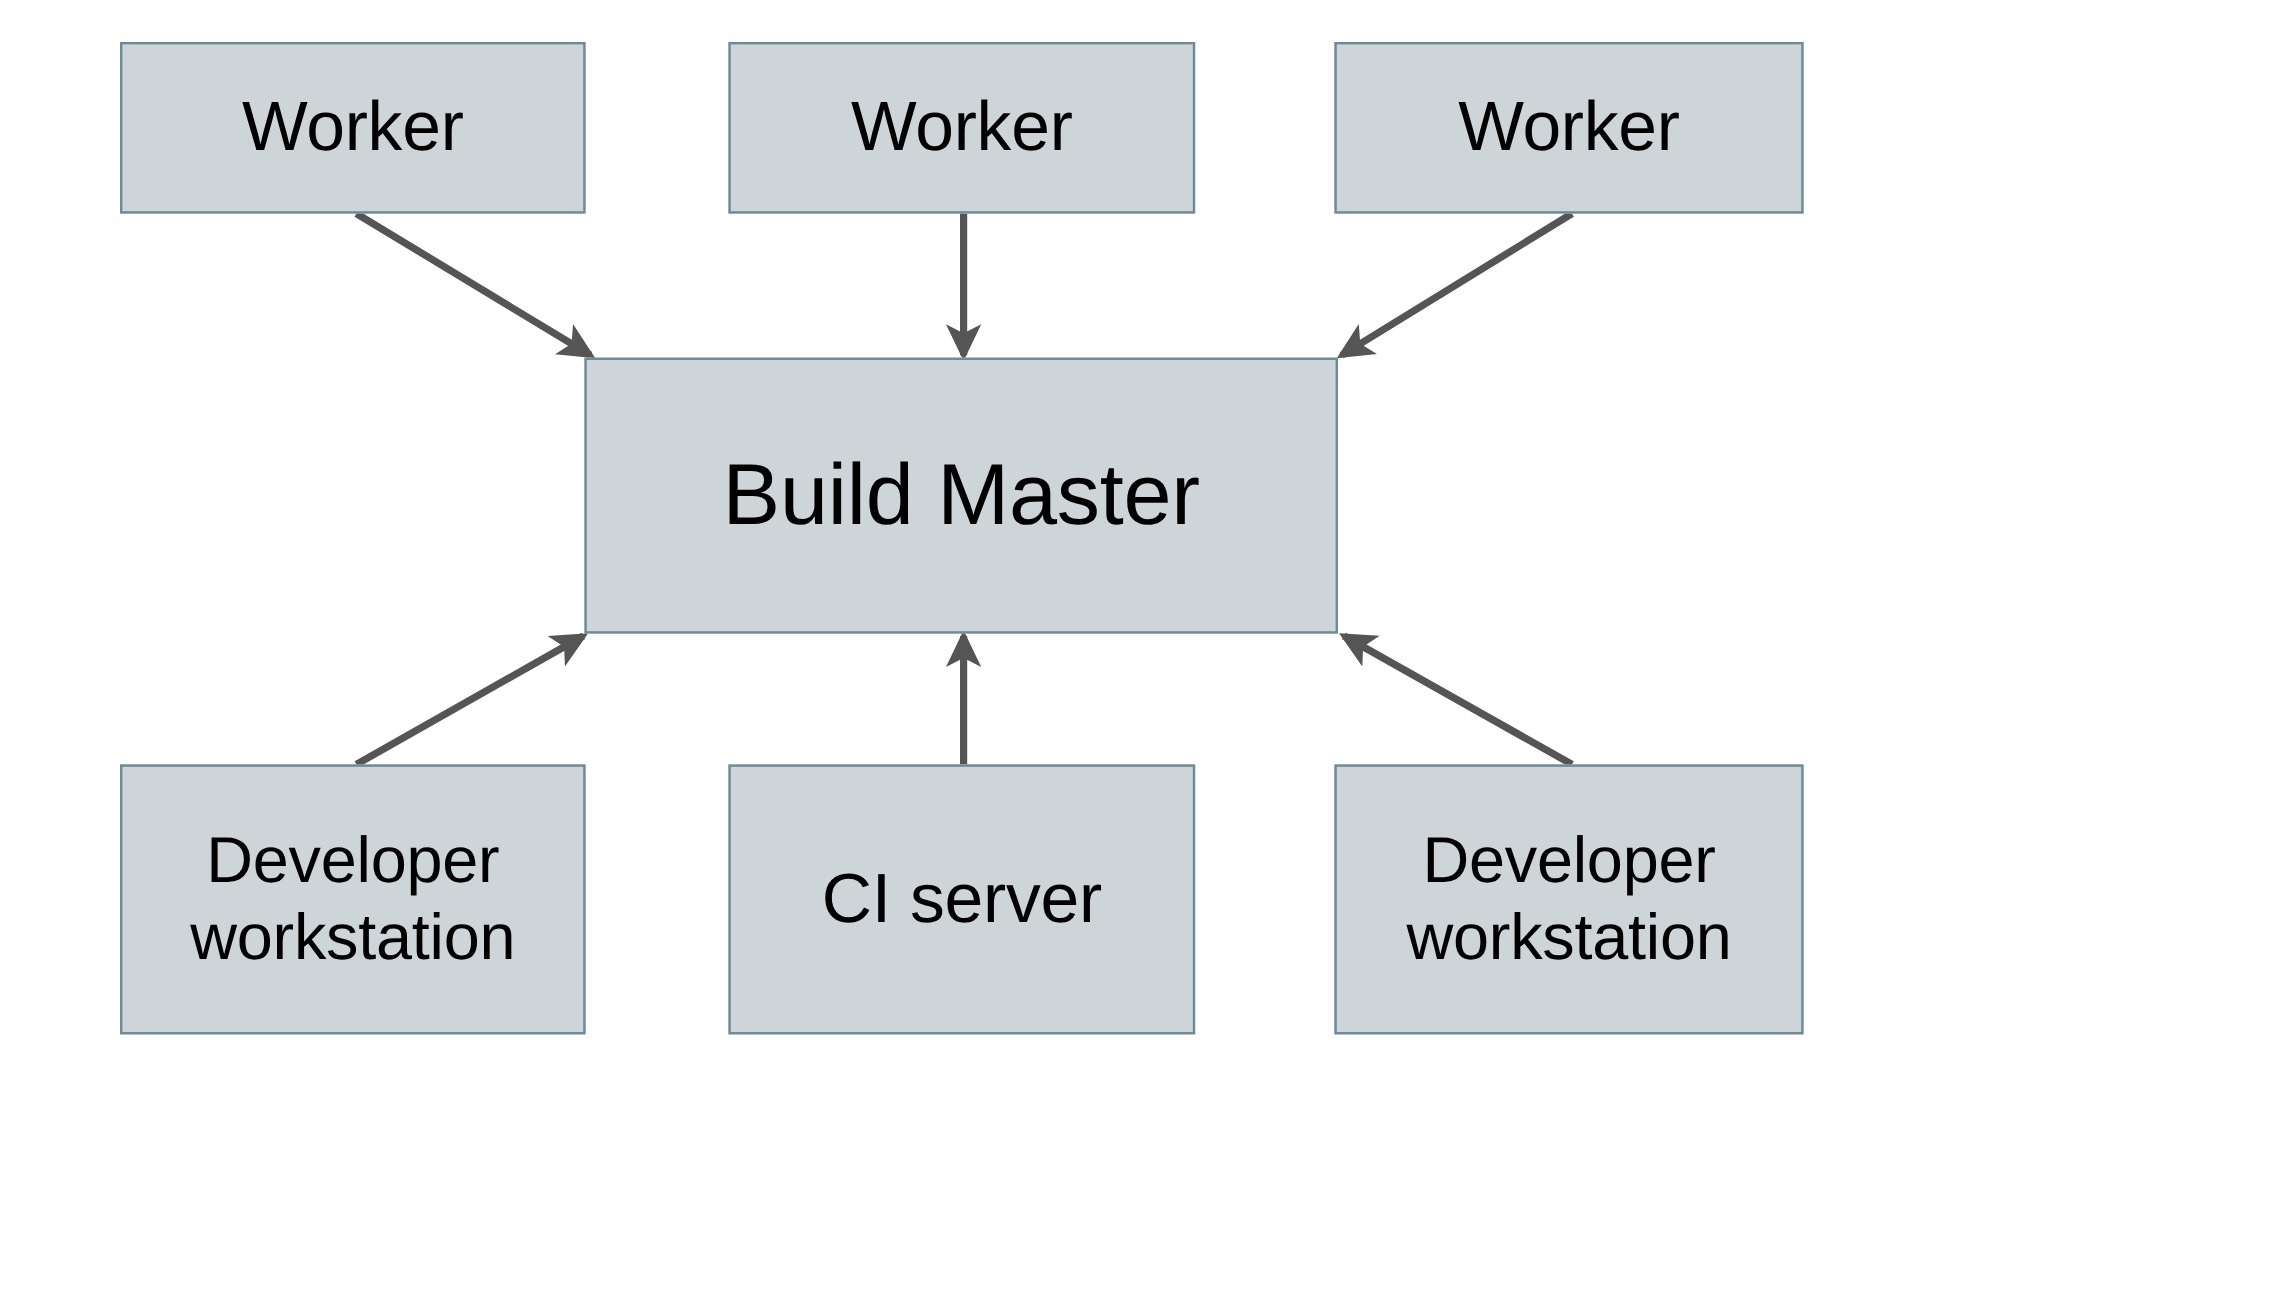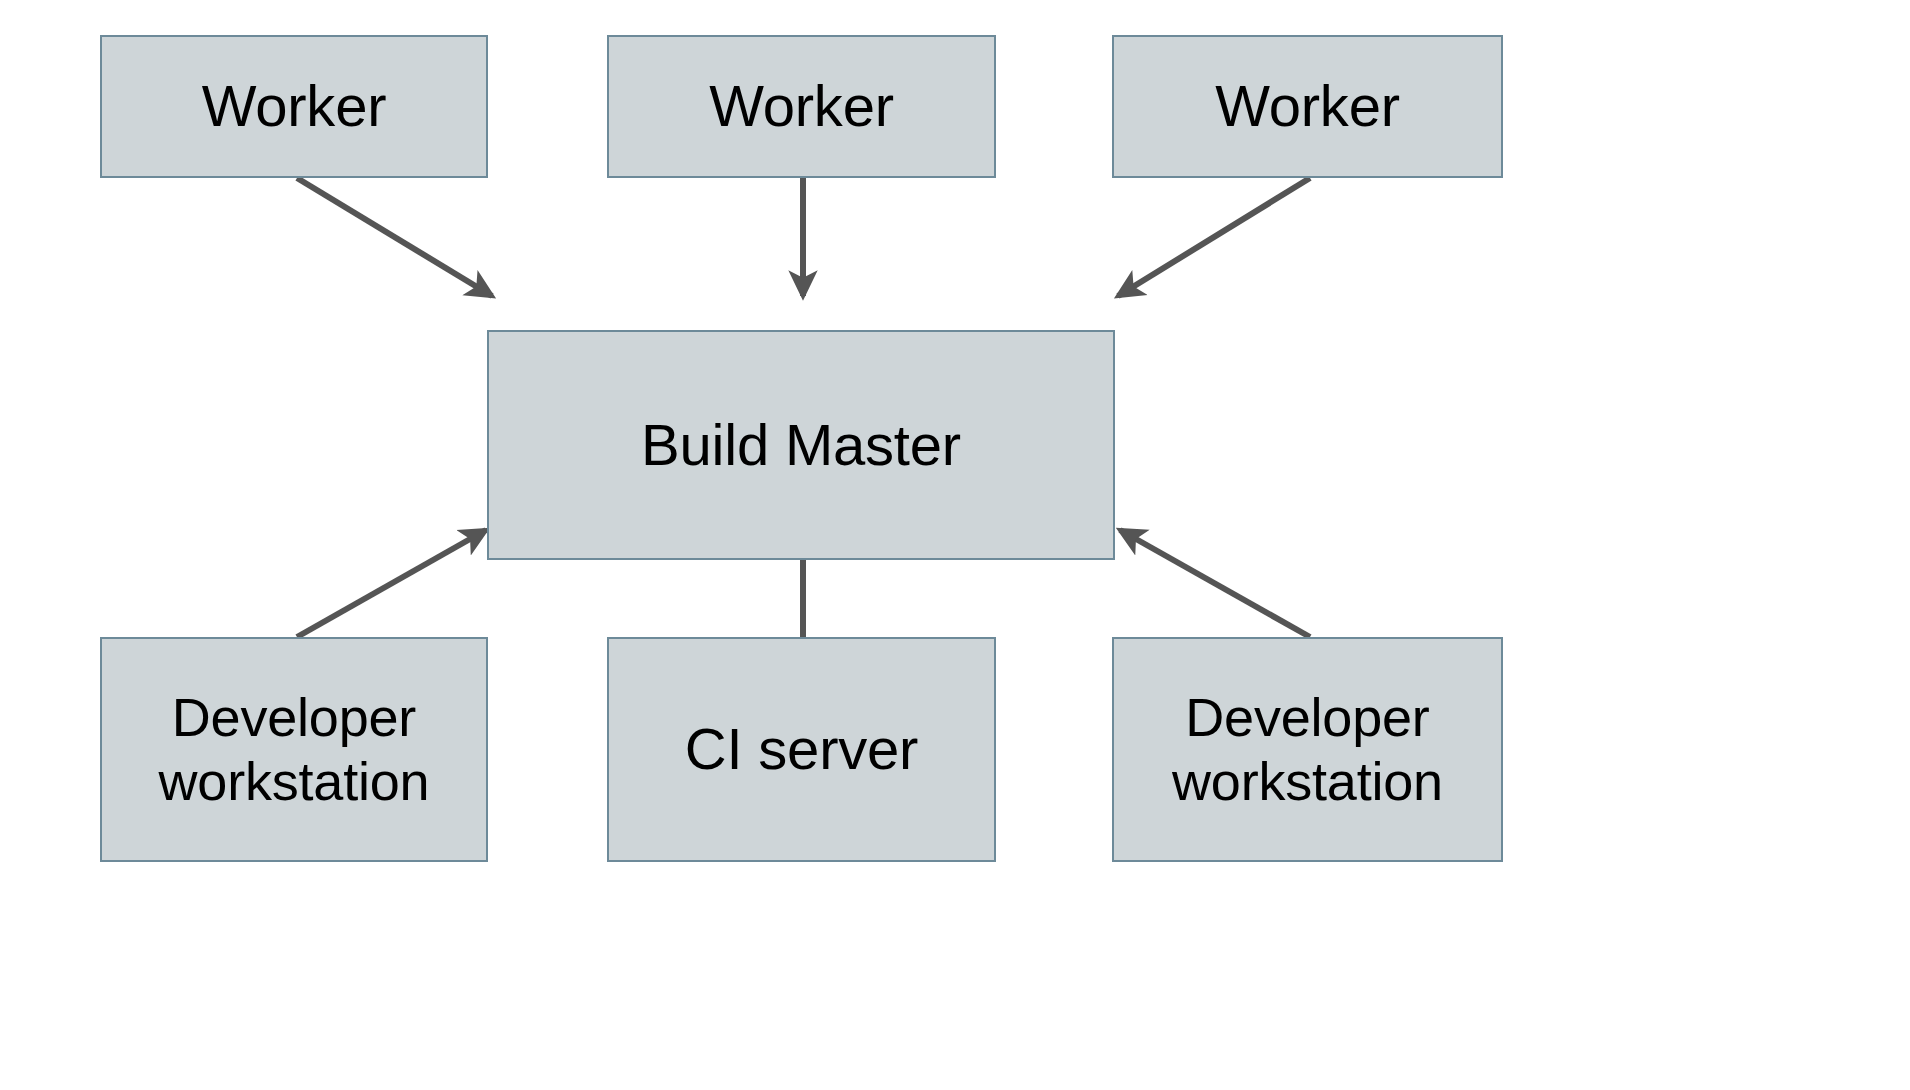--- a/index.html
+++ b/index.html
@@ -39,21 +39,21 @@
     justify-content: center;
     text-align: center;
     color: #000000;
     font-family: "Liberation Sans", sans-serif;
     font-weight: 400;
     line-height: 1.18;
     white-space: pre-line;
     letter-spacing: -0.2px;
   }
   .node-worker      { font-size: 58px; }
-  .node-master      { font-size: 58px; margin-top: 32px; }
+  .node-master      { font-size: 72px; }
   .node-workstation { font-size: 54px; }
   .node-ci          { font-size: 58px; }
 </style>
 </head>
 <body>
 
 <div id="diagram-root" style="background: rgb(255, 255, 255);">
 
   <svg id="edge-layer" viewBox="0 0 1910 1090" width="1910" height="1090" xmlns="http://www.w3.org/2000/svg" aria-hidden="true">
     <defs>

